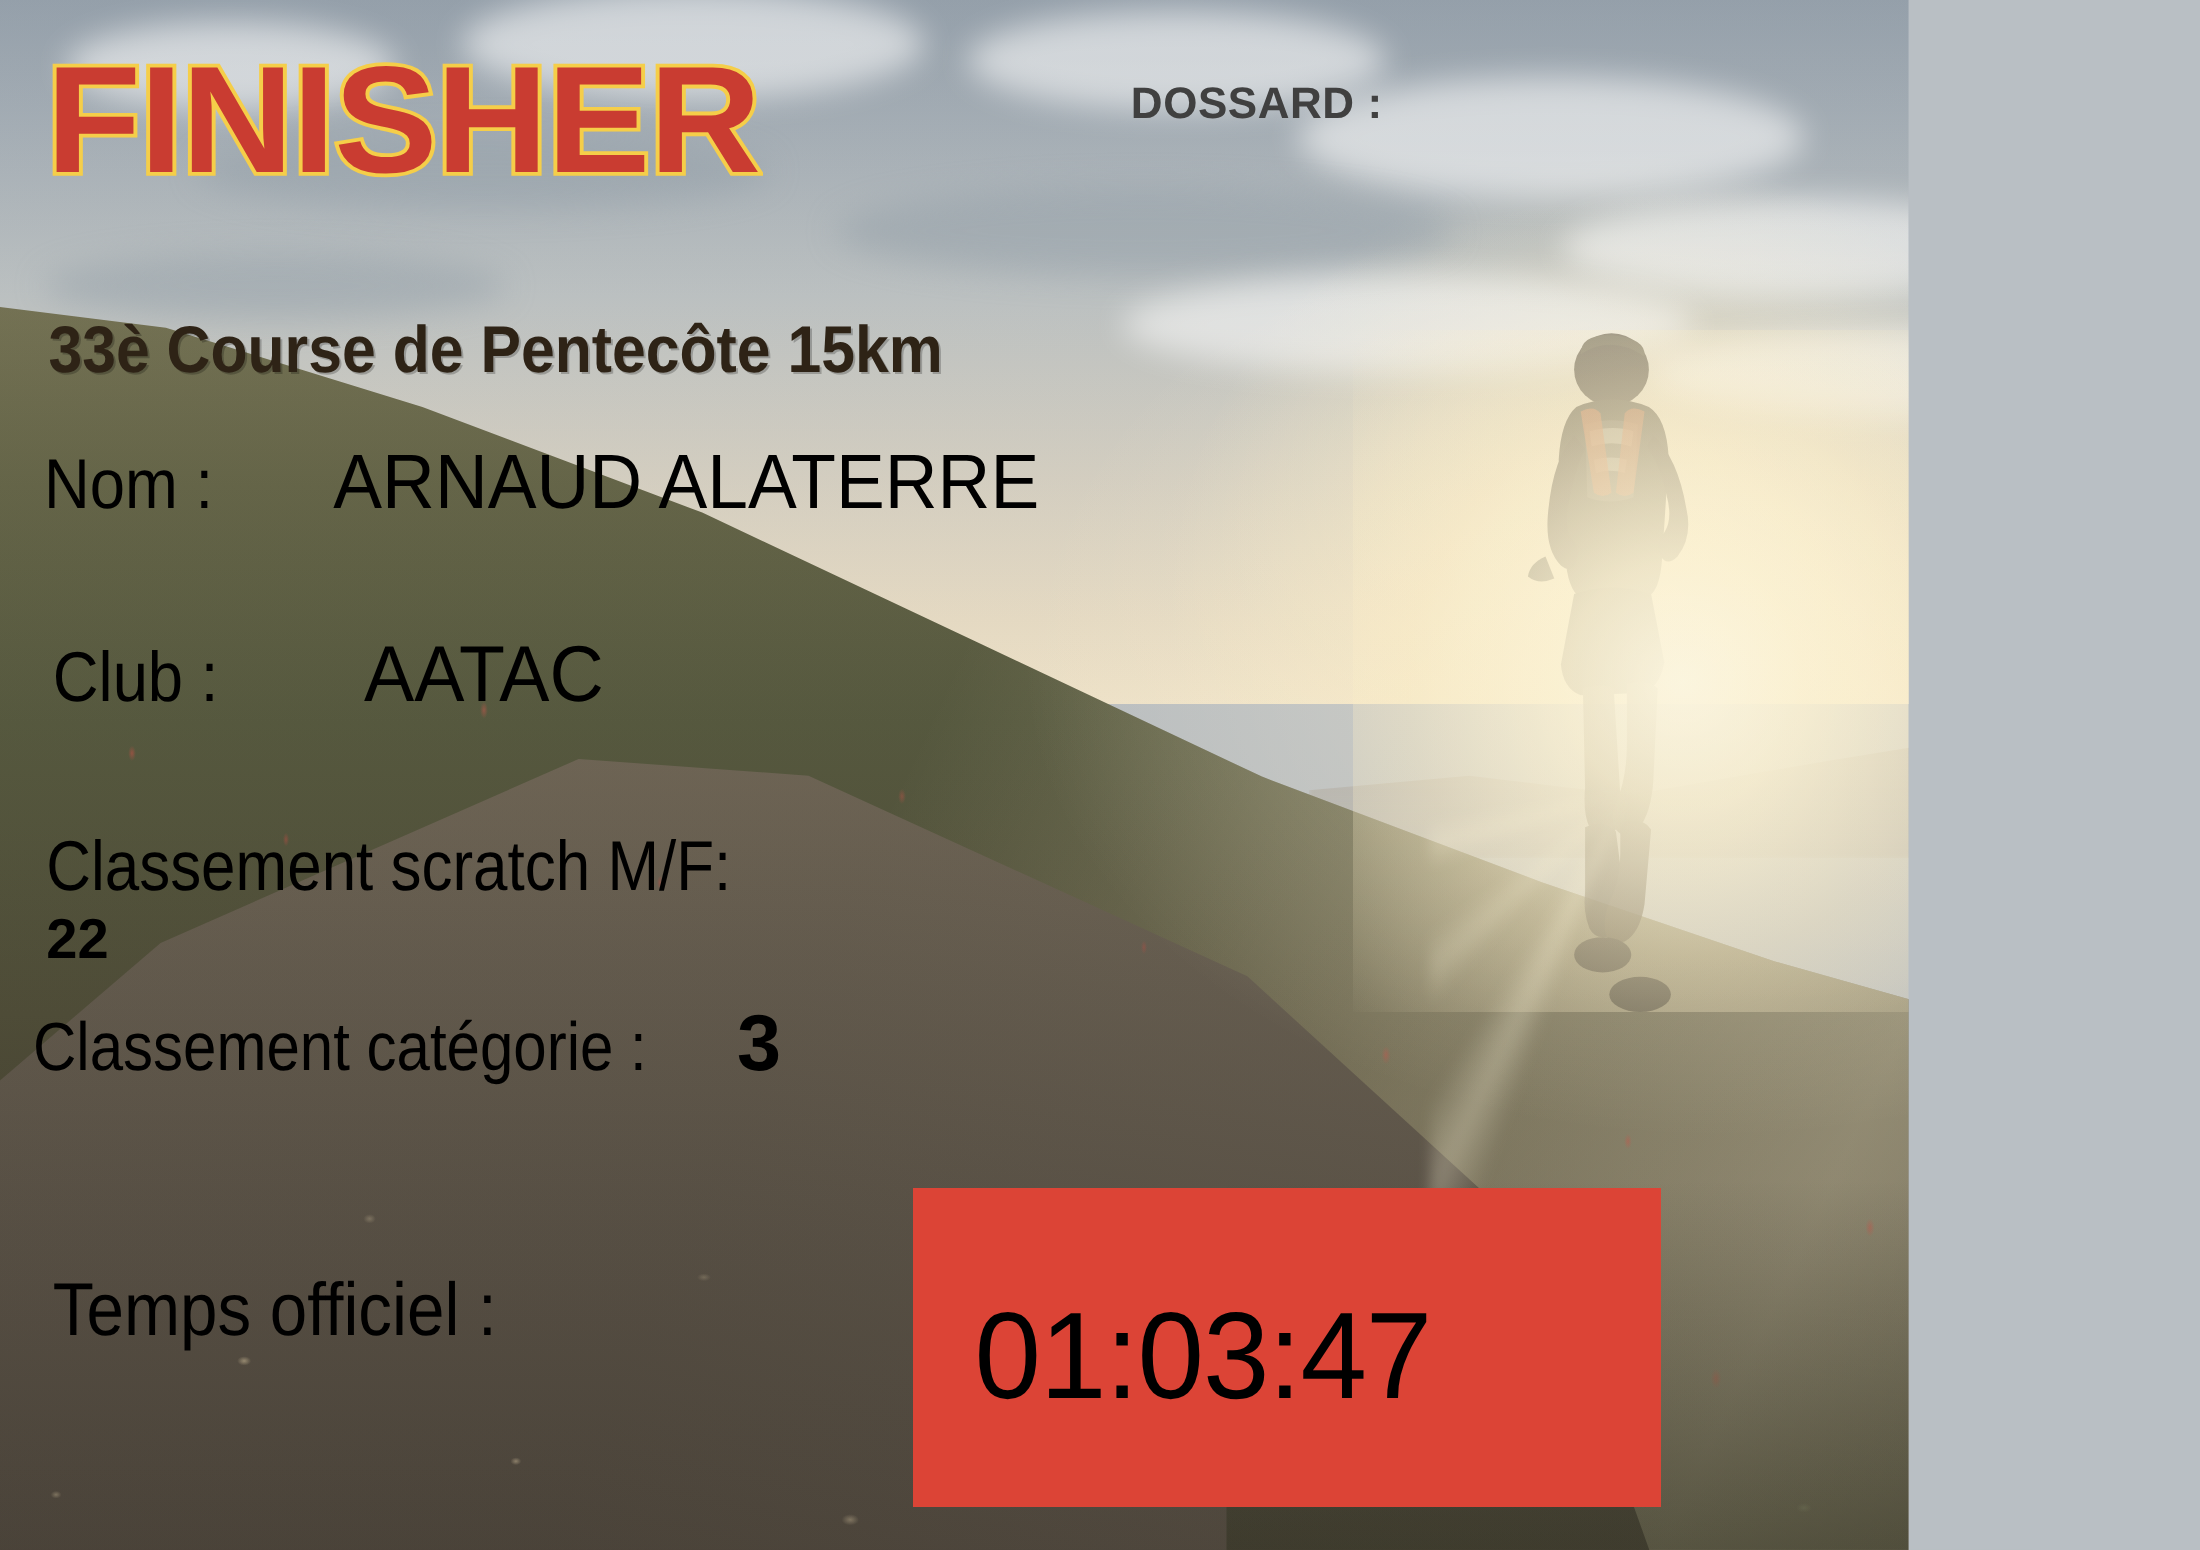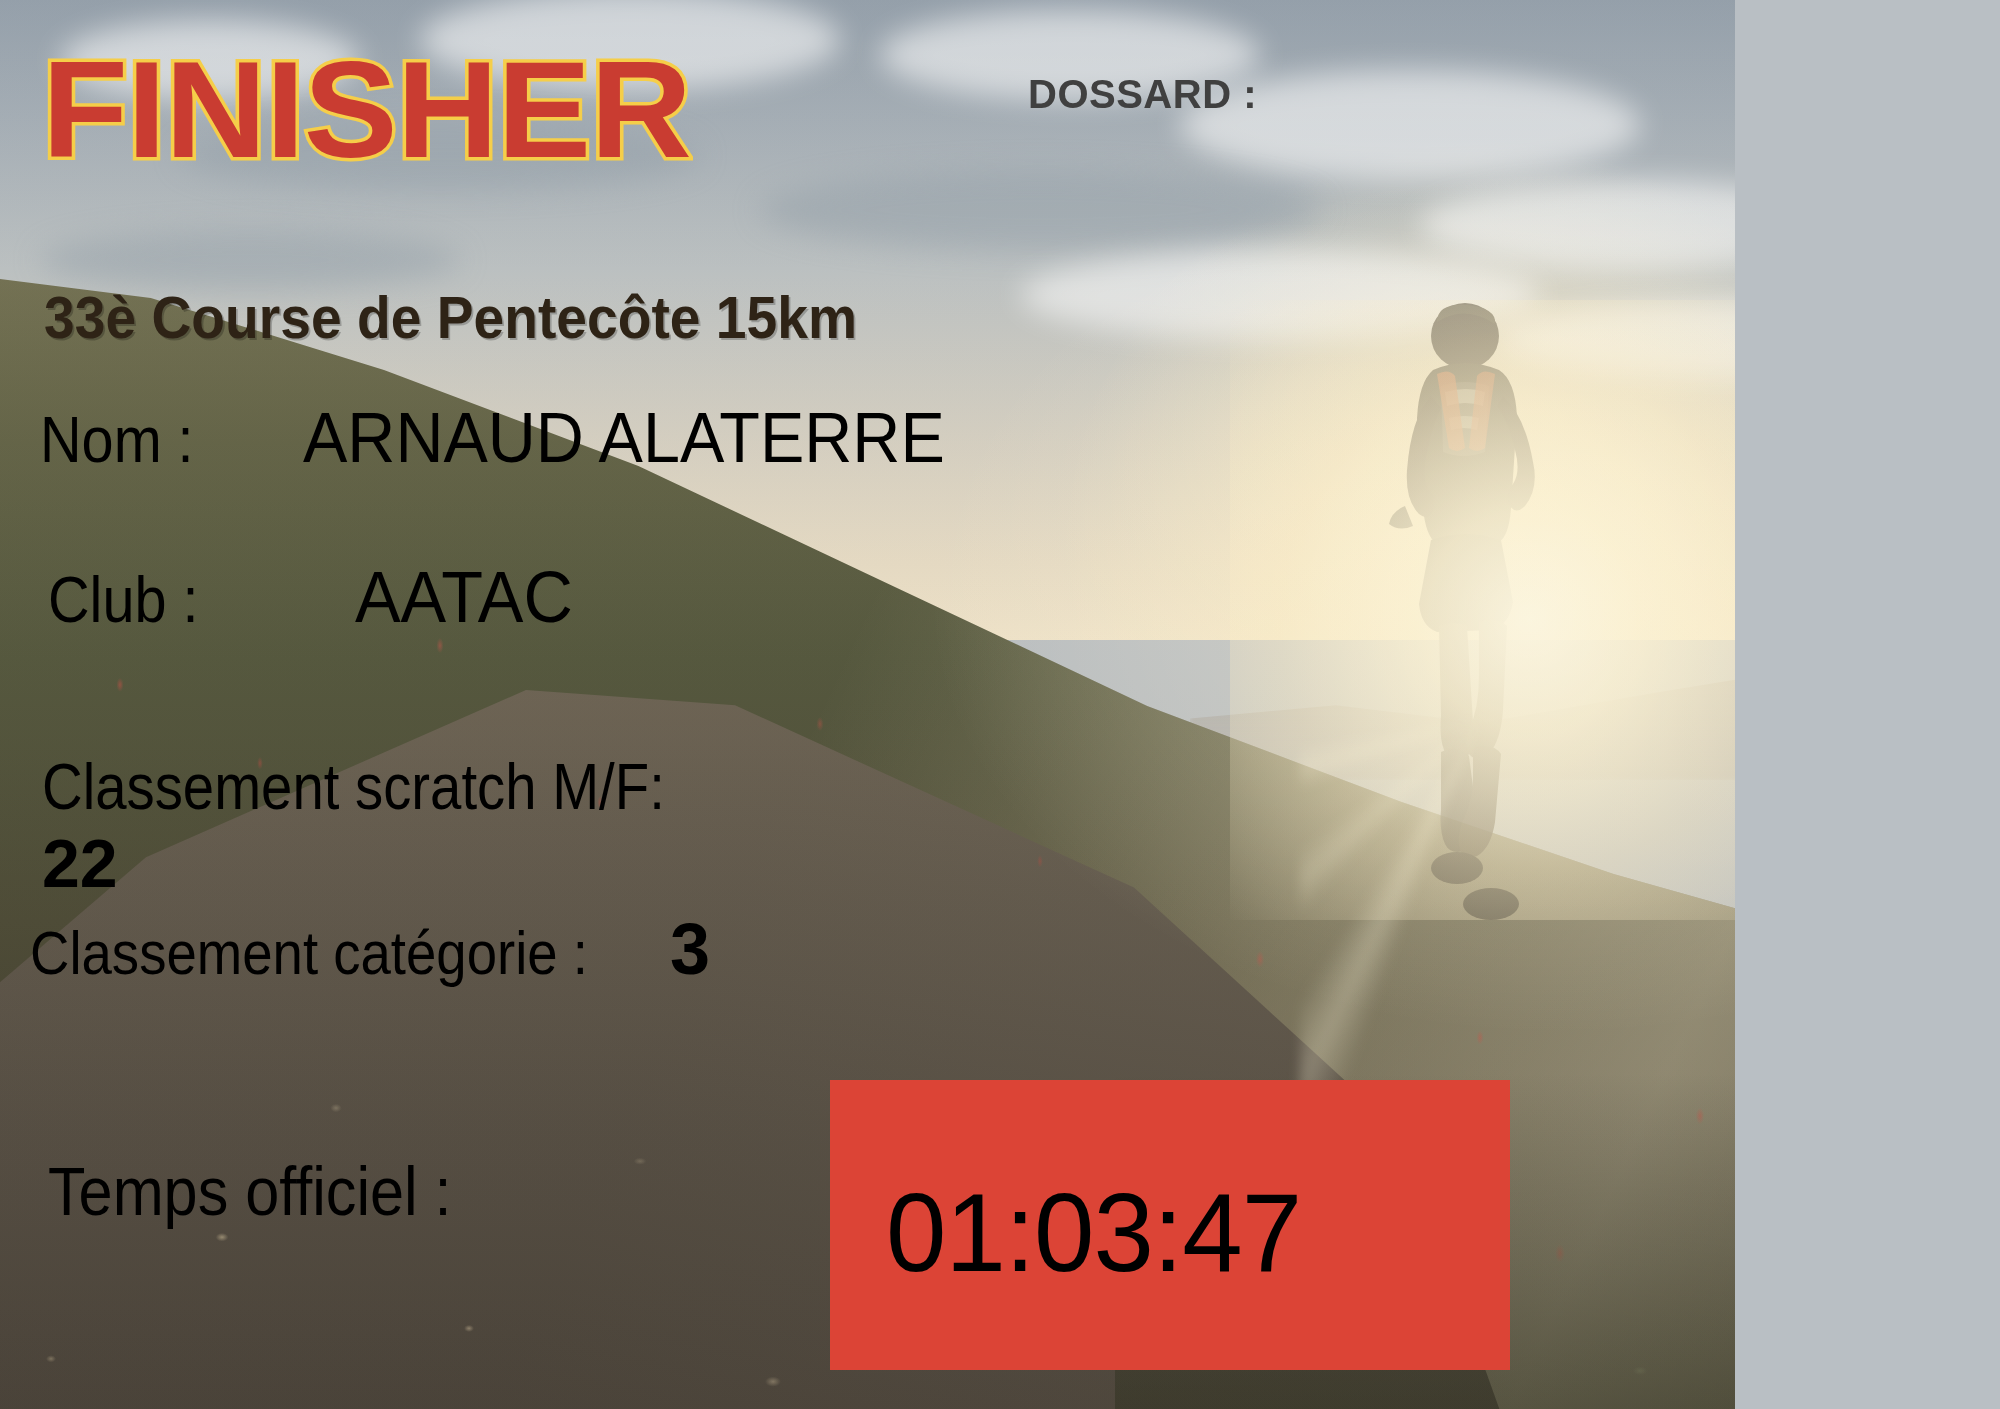--- a/index.html
+++ b/index.html
@@ -168,27 +168,27 @@
   }
 
   .row{position:absolute;display:flex;align-items:baseline;white-space:nowrap;color:#000;}
   .lbl{font-weight:400;}
   .val{font-weight:400;}
 
   #row-nom{left:40px;top:398px;}
   #row-nom .lbl{font-size:64px;transform:scaleX(.9);transform-origin:left center;}
   #row-nom .val{font-size:70px;margin-left:92px;transform:scaleX(.95);transform-origin:left center;}
 
-  #row-club{left:48px;top:556px;gap:24px;}
+  #row-club{left:48px;top:572px;}
   #row-club .lbl{font-size:64px;transform:scaleX(.9);transform-origin:left center;}
   #row-club .val{font-size:72px;margin-left:116px;transform:scaleX(.95);transform-origin:left center;}
 
   #row-scratch{left:28px;top:750px;flex-direction:column;}
   #row-scratch .lbl{font-size:64px;transform:scaleX(.88);transform-origin:left center;}
-  #row-scratch .val{font-size:68px;font-weight:700;margin-left:14px;}
+  #row-scratch .val{font-size:51px;font-weight:700;margin-left:14px;}
 
   #row-categorie{left:30px;top:908px;}
   #row-categorie .lbl{font-size:62px;transform:scaleX(.88);transform-origin:left center;}
   #row-categorie .val{font-size:72px;font-weight:700;margin-left:6px;}
 
   #time-box{
     position:absolute;left:830px;top:1080px;width:680px;height:290px;
     background:#DC4436;
   }
   #row-temps{left:48px;top:1152px;}

